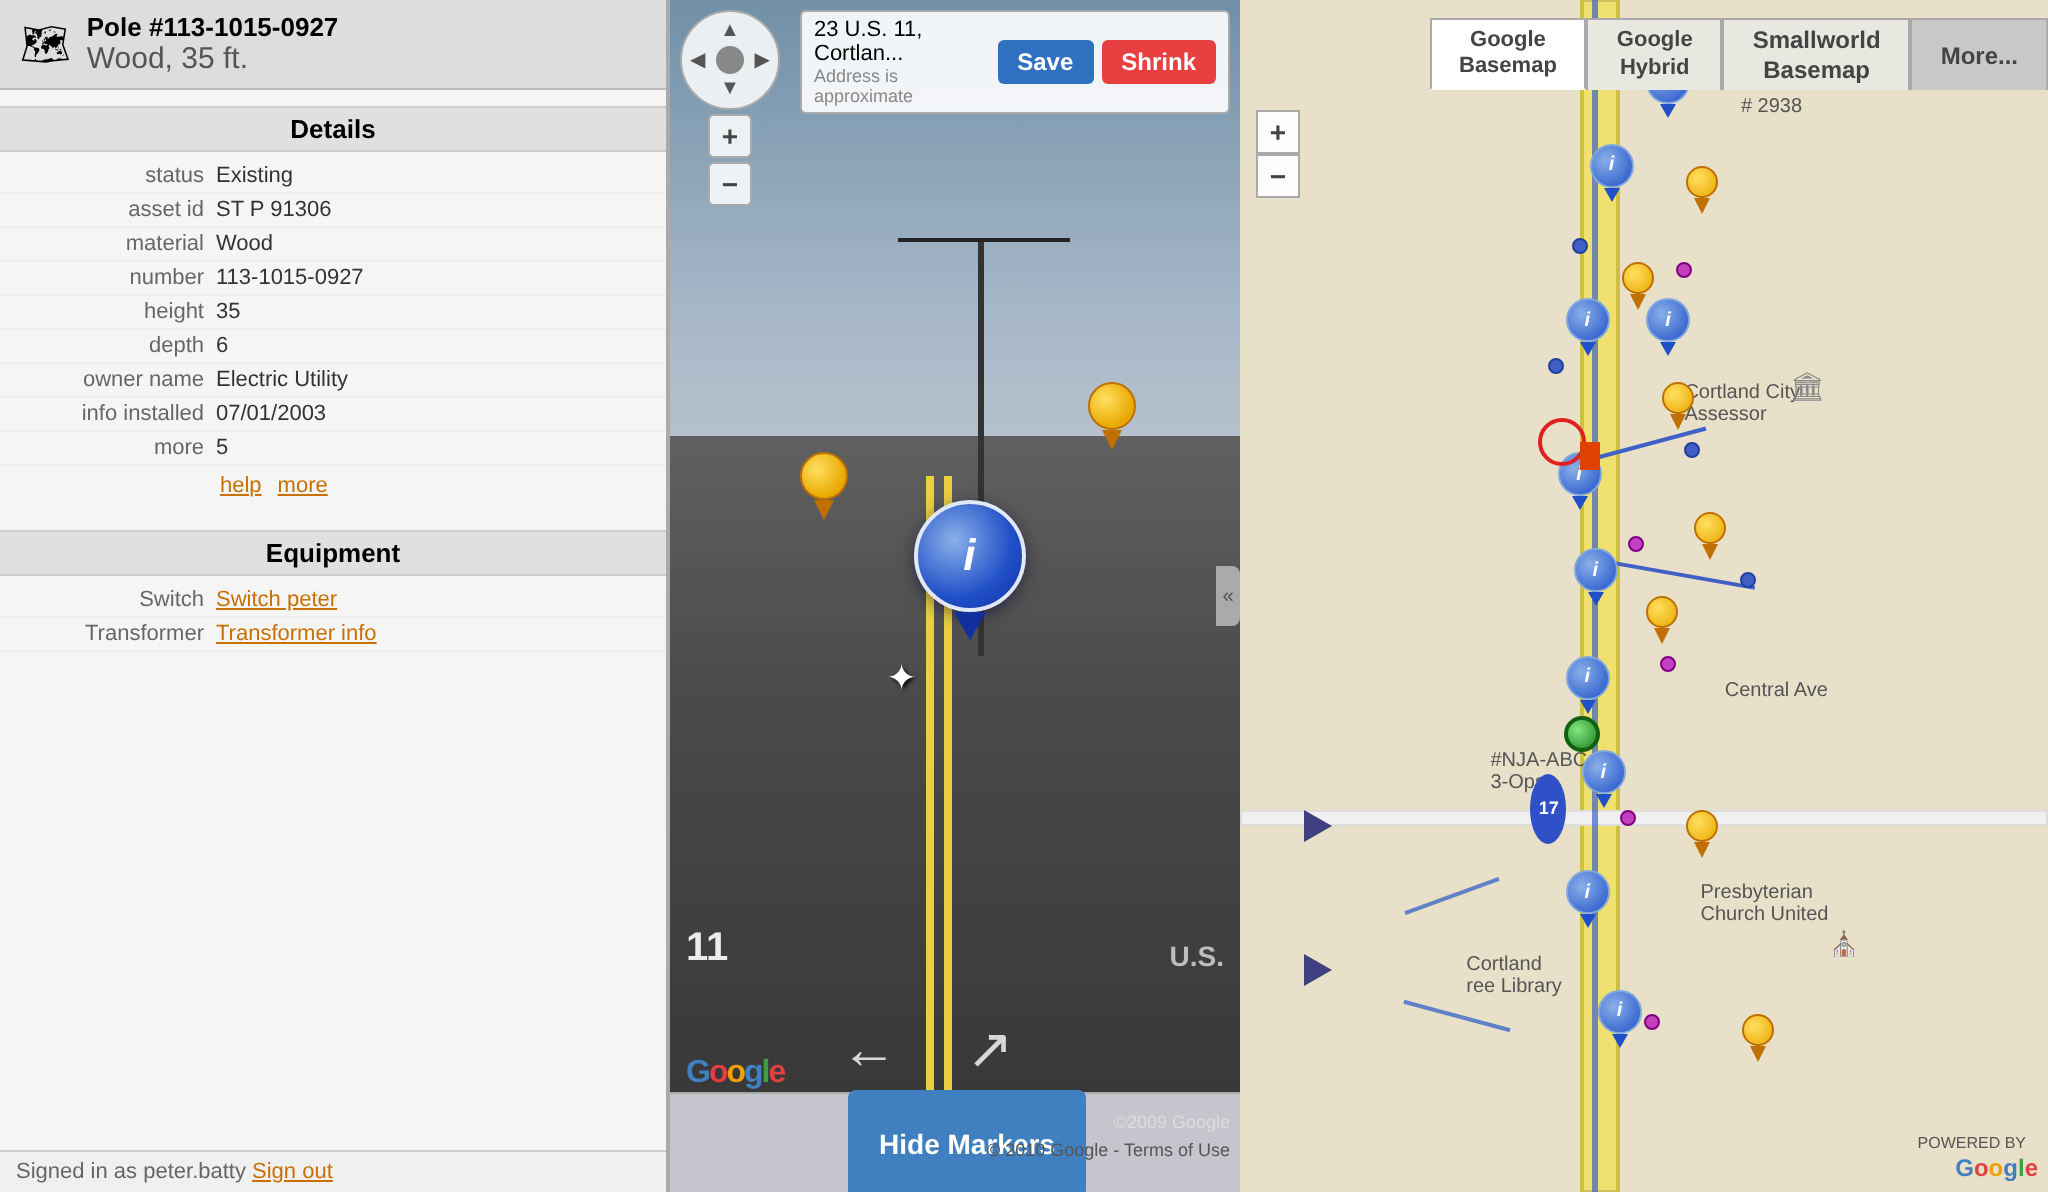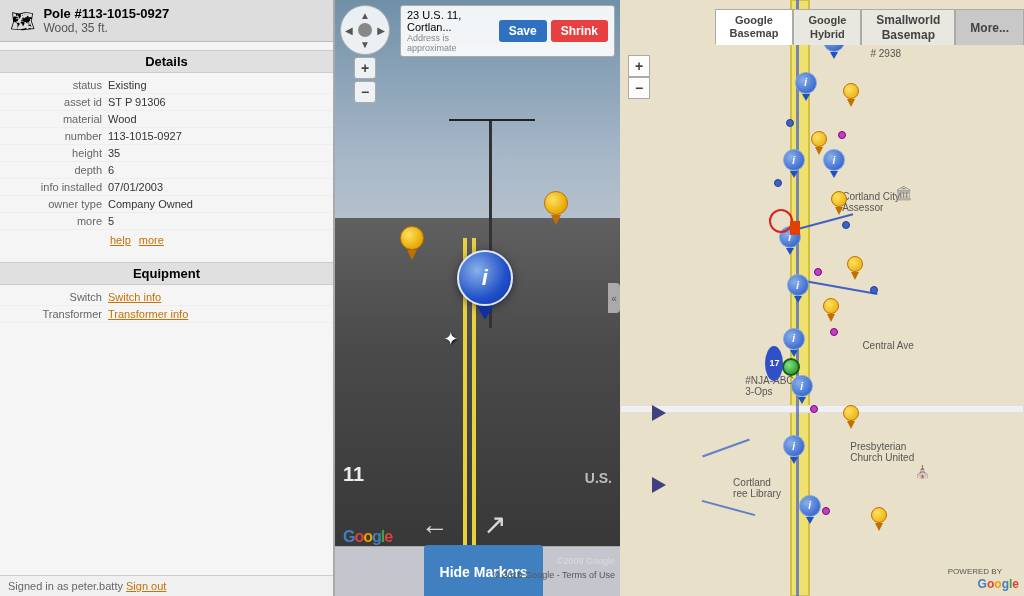--- a/index.html
+++ b/index.html
@@ -44,21 +44,21 @@
     #panel-header-icon {
       font-size: 20px;
     }
 
     #panel-title {
       font-weight: bold;
       font-size: 13px;
     }
 
     #panel-subtitle {
-      font-size: 12px;
+      font-size: 15px;
       color: #555;
     }
 
     #details-section {
       padding: 4px 0;
     }
 
     .section-title {
       text-align: center;
       font-weight: bold;
@@ -708,20 +708,21 @@
       height: 35px;
       border-radius: 50%;
       background: #3050c8;
       color: #fff;
       font-size: 9px;
       font-weight: bold;
       display: flex;
       align-items: center;
       justify-content: center;
       z-index: 7;
+      margin-top: 41px;
     }
 
     
     #sv-save-btn {
       background: #3070c0;
       color: #fff;
       border: none;
       border-radius: 3px;
       padding: 4px 10px;
       font-size: 12px;
@@ -800,43 +801,43 @@
       </div>
       <div class="detail-row">
         <span class="detail-label">height</span>
         <span class="detail-value">35</span>
       </div>
       <div class="detail-row">
         <span class="detail-label">depth</span>
         <span class="detail-value">6</span>
       </div>
       <div class="detail-row">
+        <span class="detail-label">owner name</span>
+        <span class="detail-value">Electric Utility</span>
+      </div>
+      <div class="detail-row">
         <span class="detail-label">info installed</span>
         <span class="detail-value">07/01/2003</span>
-      </div>
-      <div class="detail-row">
-        <span class="detail-label">owner type</span>
-        <span class="detail-value">Company Owned</span>
       </div>
       <div class="detail-row">
         <span class="detail-label">more</span>
         <span class="detail-value">5</span>
       </div>
 
       <div id="links-row">
         <span class="detail-value link">help</span>
         <span class="detail-value link">more</span>
       </div>
     </div>
 
     <div id="equipment-section">
       <div class="section-title">Equipment</div>
       <div class="equip-row">
         <span class="equip-label">Switch</span>
-        <span class="detail-value link">Switch info</span>
+        <span class="detail-value link">Switch peter</span>
       </div>
       <div class="equip-row">
         <span class="equip-label">Transformer</span>
         <span class="detail-value link">Transformer info</span>
       </div>
     </div>
 
     <div id="panel-footer">
       <span>Signed in as peter.batty</span>
       <span class="sign-out">Sign out</span>
@@ -1042,21 +1043,21 @@
       <div style="position:absolute;top:48%;left:44%;width:80px;height:2px;background:#4060c8;transform:rotate(10deg);z-index:3;"></div>
       <div style="position:absolute;top:75%;left:20%;width:50px;height:2px;background:#6080c8;transform:rotate(-20deg);z-index:3;"></div>
       <div style="position:absolute;top:85%;left:20%;width:55px;height:2px;background:#6080c8;transform:rotate(15deg);z-index:3;"></div>
 
       <div id="map-google-logo">
         <span style="font-size:12px;font-weight:bold;">
           <span style="color:#4080c0;">G</span><span style="color:#e04040;">o</span><span style="color:#f0a000;">o</span><span style="color:#4080c0;">g</span><span style="color:#40a040;">l</span><span style="color:#e04040;">e</span>
         </span>
       </div>
 
-      <div style="position:absolute;bottom:20px;right:22px;font-size:8px;color:#555;z-index:10;">POWERED BY</div>
+      <div style="position:absolute;bottom:20px;right:11px;font-size:8px;color:#555;z-index:10;">POWERED BY</div>
 
       <div style="position:absolute;top:31%;left:68%;font-size:14px;color:#888;z-index:4;">🏛</div>
       <div style="position:absolute;top:78%;left:73%;font-size:12px;color:#888;z-index:4;">⛪</div>
 
       <div style="position:absolute;top:22%;left:54%;width:8px;height:8px;border-radius:50%;background:#c040c0;border:1px solid #800080;z-index:6;"></div>
       <div style="position:absolute;top:45%;left:48%;width:8px;height:8px;border-radius:50%;background:#c040c0;border:1px solid #800080;z-index:6;"></div>
       <div style="position:absolute;top:55%;left:52%;width:8px;height:8px;border-radius:50%;background:#c040c0;border:1px solid #800080;z-index:6;"></div>
       <div style="position:absolute;top:68%;left:47%;width:8px;height:8px;border-radius:50%;background:#c040c0;border:1px solid #800080;z-index:6;"></div>
       <div style="position:absolute;top:85%;left:50%;width:8px;height:8px;border-radius:50%;background:#c040c0;border:1px solid #800080;z-index:6;"></div>
 

